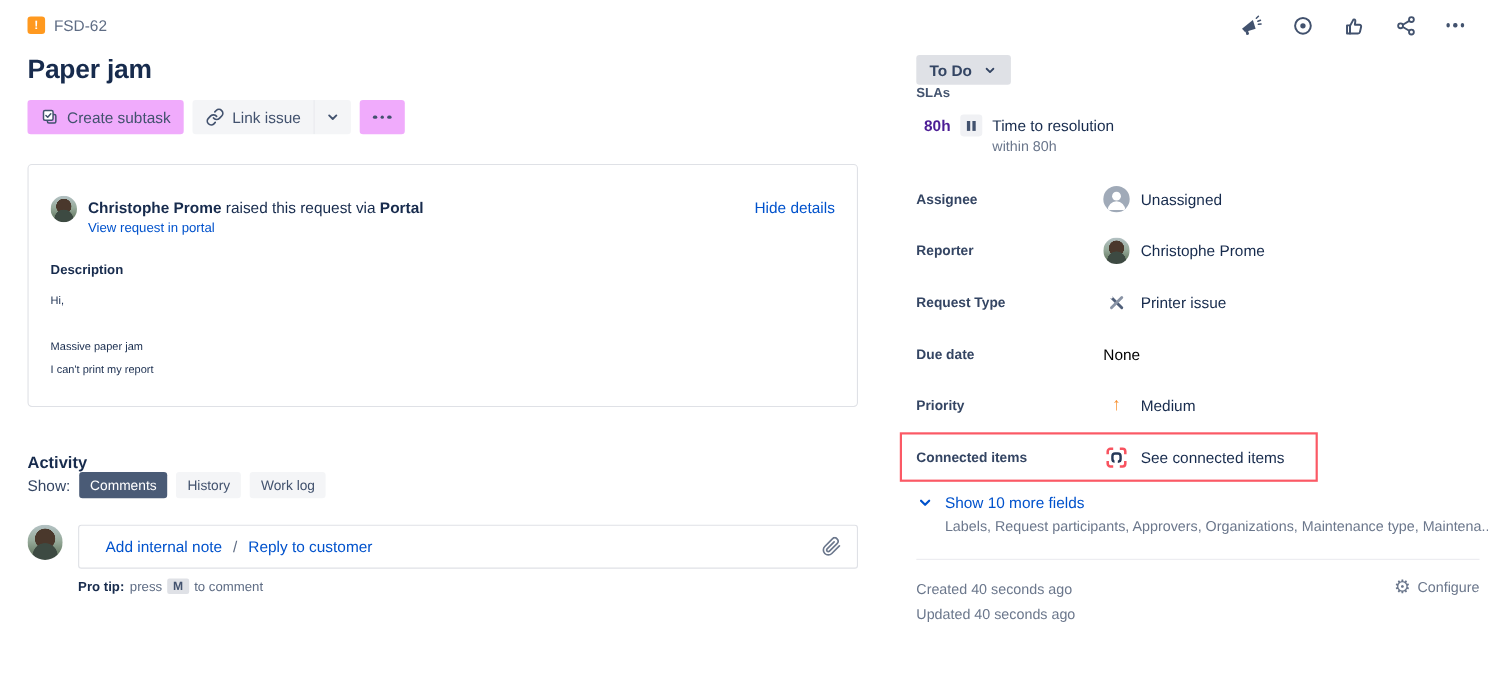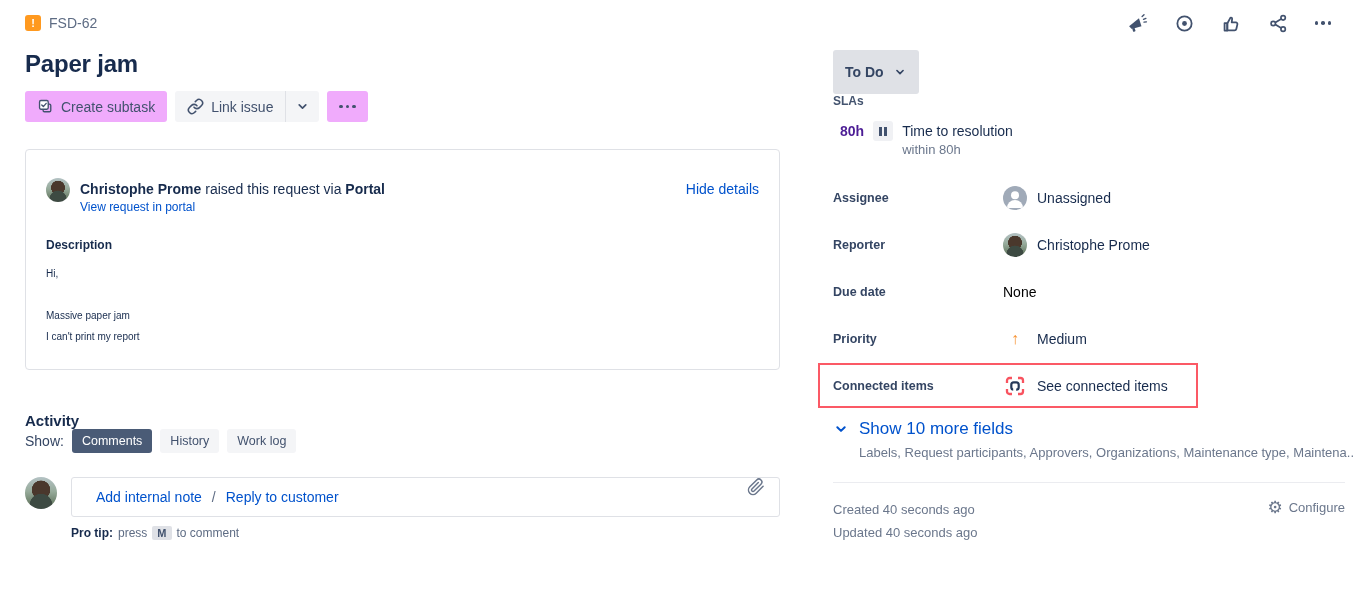--- a/index.html
+++ b/index.html
@@ -58,31 +58,31 @@
   .activity { margin-top:42px; }
   .activity-heading { font-size:15px; font-weight:700; color:#172B4D; }
   .show-row { display:flex; align-items:center; gap:8px; }
   .show-label { color:#344563; }
   .tab { font-size:12.5px; font-weight:500; color:#42526E; background:#F4F5F7; border-radius:3px;
     padding:5px 10px; cursor:pointer; }
   .tab.selected { background:#4A5B76; color:#fff; }
 
   .comment-row { display:flex; gap:14px; margin-top:24px; align-items:flex-start; }
   .comment-box { flex:1; border:1px solid #DFE1E6; border-radius:3px; height:40px; display:flex;
-    padding:0 14px 0 24px; cursor:text; }
+    align-items:center; padding:0 14px 0 24px; cursor:text; }
   .comment-links { display:flex; gap:10px; align-items:center; font-size:14px; }
   .comment-sep { color:#5E6C84; }
   .clip { margin-left:auto; cursor:pointer; }
   .pro-tip { margin:9px 0 0 46px; font-size:12px; color:#5E6C84; display:flex; gap:5px; align-items:center; }
   .pro-tip b { color:#172B4D; }
   .kbd { background:#DFE1E6; color:#42526E; border-radius:2px; padding:1px 5px; font-size:11px; font-weight:700; }
 
   
   .status-btn { margin-top:14px; display:inline-flex; align-items:center; gap:9px; background:#DFE1E6;
-    color:#344563; font-weight:700; font-size:14px; height:44px; padding:0 12px; border-radius:3px;
+    color:#344563; font-weight:700; font-size:14px; height:27px; padding:0 12px; border-radius:3px;
     border:none; cursor:pointer; font-family:inherit; }
   .sla-heading { font-size:12px; font-weight:700; color:#44546F; }
   .sla-row { margin-top:13px; margin-left:7px; display:flex; align-items:flex-start; gap:9px; }
   .sla-time { font-weight:700; color:#4c1d95; padding-top:2px; }
   .pause-box { width:20px; height:20px; background:#F0F1F4; border-radius:3px; display:flex;
     align-items:center; justify-content:center; gap:2.5px; }
   .pause-box i { width:2.5px; height:9px; background:#42526E; display:block; }
   .sla-name { color:#172B4D; padding-top:2px; }
   .sla-goal { color:#6B778C; font-size:13px; margin-top:3px; }
 
@@ -91,21 +91,21 @@
   .field-label { width:170px; flex:none; font-size:12.5px; font-weight:700; color:#344563; }
   .field-value { display:flex; align-items:center; gap:10px; font-size:14px; color:#172B4D; cursor:pointer; }
   .field-value.muted { color:#000000; cursor:pointer; }
   .avatar-unassigned { width:24px; height:24px; border-radius:50%; overflow:hidden; background:#A0AAB8; flex:none; }
   .priority-arrow { color:#F79232; font-weight:700; font-size:16px; width:16px; text-align:center; }
   .highlight-box { position:absolute; left:-15px; top:-9px; width:380px; height:45px;
     border:2px solid #FB5965; pointer-events:none; }
 
   .show-more { margin-top:19px; }
   .show-more-head { display:flex; align-items:center; gap:10px; cursor:pointer; }
-  .show-more-label { color:#0052CC; font-size:17px; }
+  .show-more-label { color:#0052CC; font-size:14px; }
   .show-more-hint { margin:6px 0 0 26px; font-size:13px; color:#6B778C; white-space:nowrap; }
 
   .divider { border:none; border-top:1px solid #EBECF0; margin-top:22px; }
   .meta-footer { margin-top:15px; display:flex; justify-content:space-between; align-items:flex-start; }
   .meta-dates div { font-size:13px; color:#6B778C; line-height:23px; }
   .configure { display:flex; align-items:center; gap:6px; color:#6B778C; font-size:13px; cursor:pointer; padding-top:1px; }
   .gear-glyph { font-size:17px; color:#6B778C; line-height:1; }
 </style>
 </head>
 <body>
@@ -303,20 +303,35 @@
       </div>
 
       <div class="field-row">
         <span class="field-label">Reporter</span>
         <span class="field-value">
           <span class="avatar"></span>
           <span>Christophe Prome</span>
         </span>
       </div>
 
+      <div class="field-row">
+        <span class="field-label">Request Type</span>
+        <span class="field-value">
+          <span style="width:24px;display:flex;justify-content:center;">
+            <svg width="16" height="16" viewBox="0 0 16 16">
+              <g stroke-linecap="round">
+                <line x1="3.4" y1="3.4" x2="12.8" y2="12.8" stroke="#505F79" stroke-width="2.6"></line>
+                <line x1="12.8" y1="3.4" x2="3.4" y2="12.8" stroke="#8A94A6" stroke-width="2.6"></line>
+              </g>
+              <circle cx="3.2" cy="3.2" r="1.3" fill="#fff"></circle>
+            </svg>
+          </span>
+          <span>Printer issue</span>
+        </span>
+      </div>
 
       <div class="field-row">
         <span class="field-label">Due date</span>
         <span class="field-value muted">None</span>
       </div>
 
       <div class="field-row">
         <span class="field-label">Priority</span>
         <span class="field-value">
           <span style="width:24px;display:flex;justify-content:center;">

